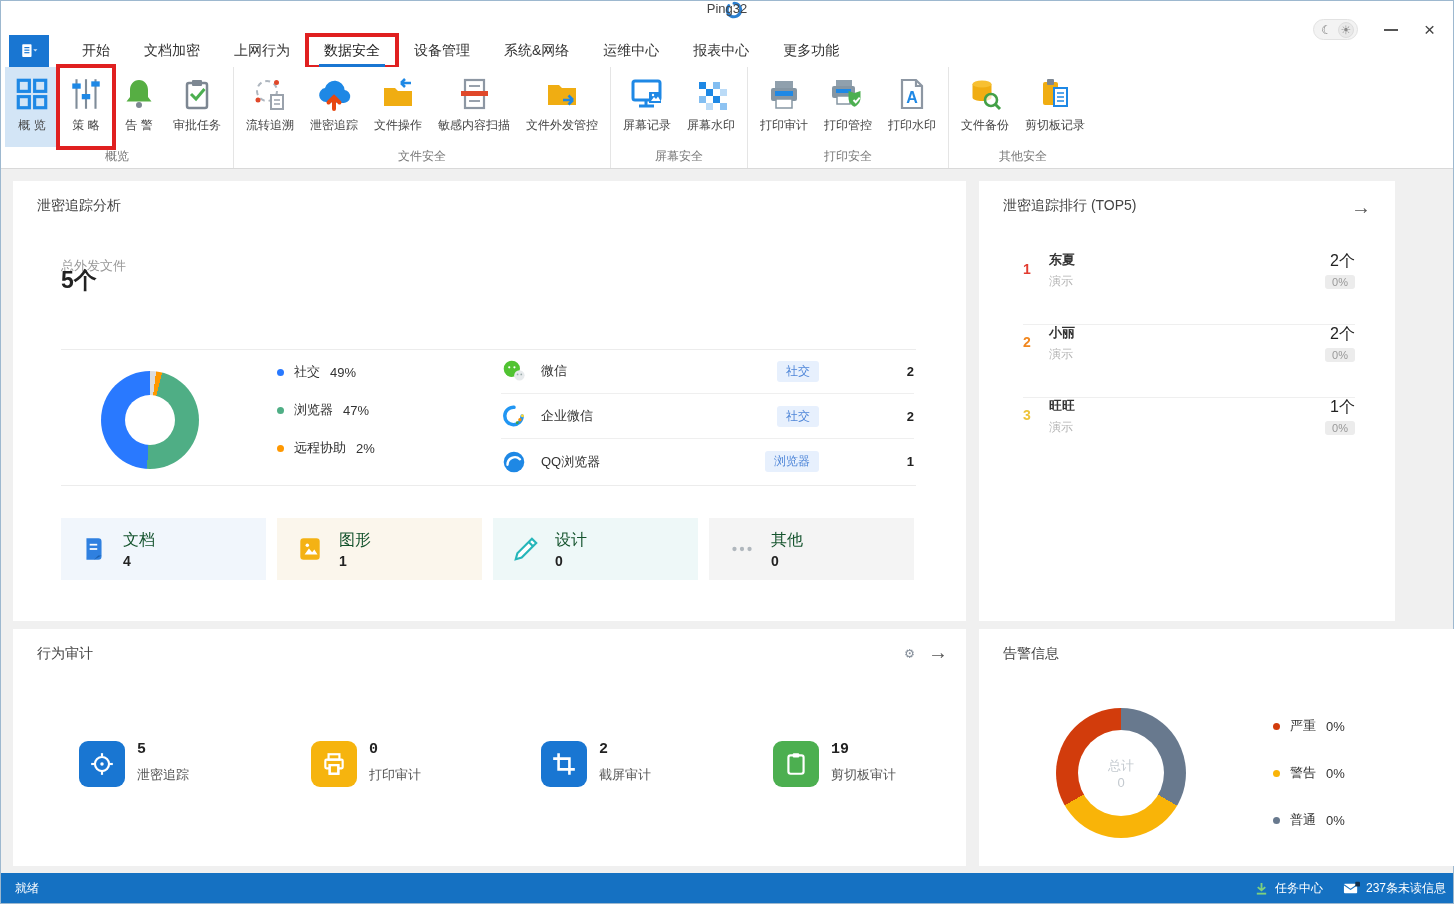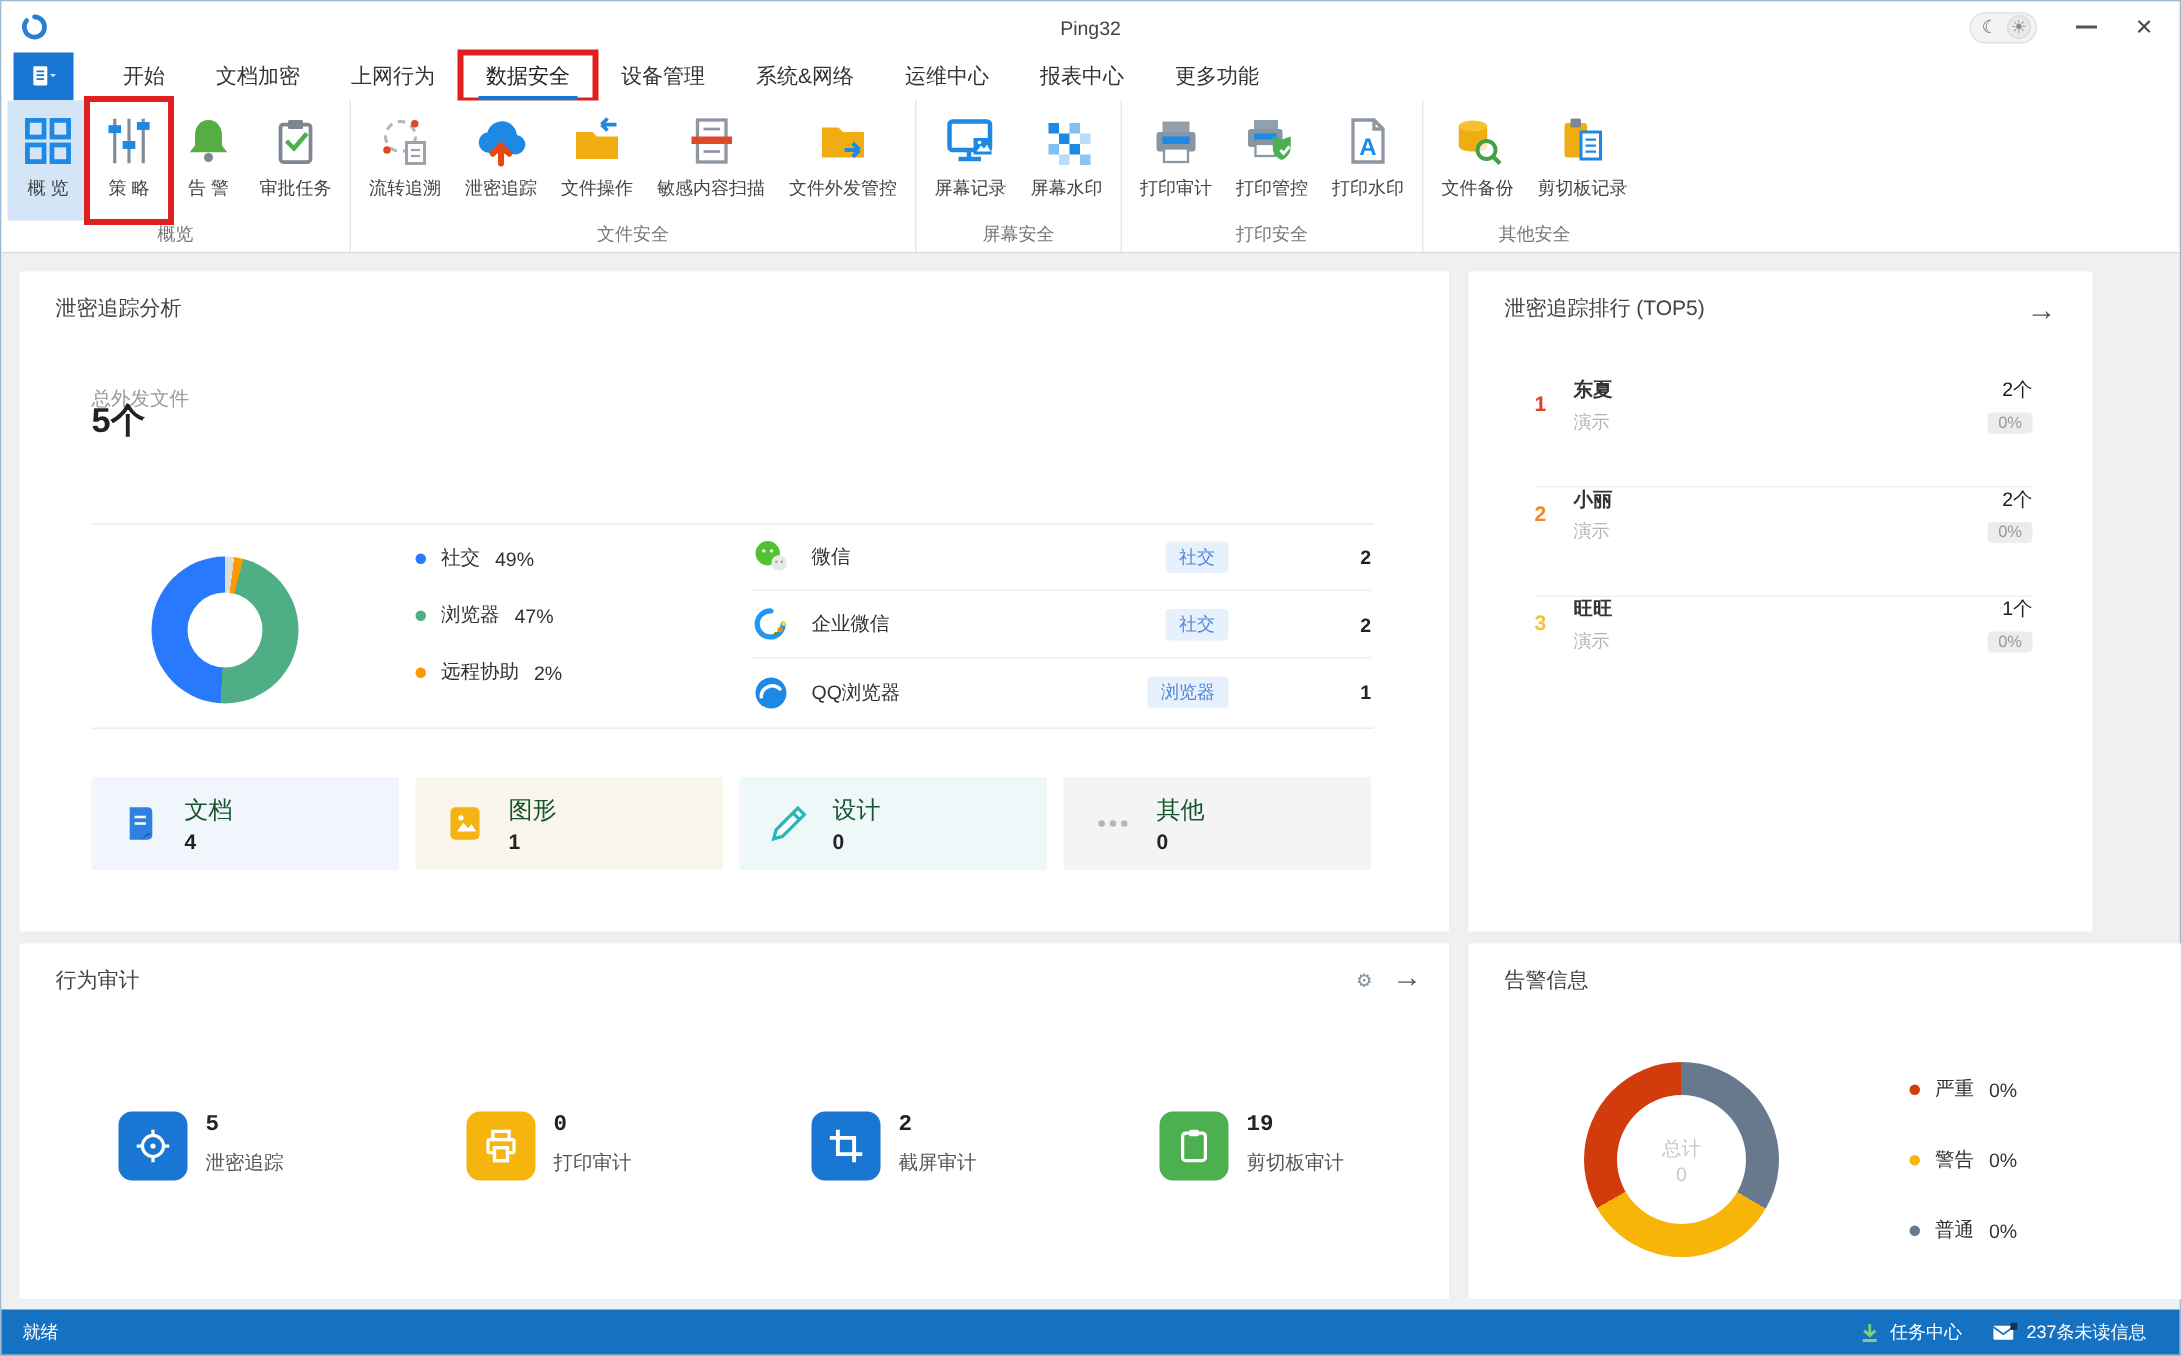--- a/index.html
+++ b/index.html
@@ -1,21 +1,21 @@
 <!DOCTYPE html>
 <html><head>
 <meta charset="utf-8">
 <style>
   * { margin:0; padding:0; box-sizing:border-box; }
   html,body { width:1454px; height:904px; }
   body { font-family:"Liberation Sans","DejaVu Sans",sans-serif; background:#fff; color:#333; overflow:hidden; }
   #win { position:relative; width:1454px; height:904px; border:1px solid #9db8cf; background:#f0f0f0; }
 
   
-  #titlebar { position:absolute; top:0; left:0; right:0; height:34px; background:#fff; display:flex; align-items:center; }
+  #titlebar { position:absolute; top:0; left:0; right:0; height:34px; background:#fff; display:flex; align-items:center;flex-direction:column; }
   #applogo { margin-left:13px; display:inline-flex; }
   #wtitle { position:absolute; left:0; right:0; text-align:center; font-size:13px; color:#444; }
   #wincontrols { margin-left:auto; display:flex; align-items:center; gap:26px; padding-right:18px; z-index:3; }
   .theme-pill { display:flex; align-items:center; gap:2px; border:1px solid #e2e2e2; background:#f3f3f3; border-radius:11px; height:21px; padding:0 3px; cursor:pointer; }
   .theme-pill .t-moon { font-size:12px; color:#6a6a6a; padding:0 4px; }
   .theme-pill .t-sun { font-size:12px; color:#8a8a8a; background:#e9e9e9; border:1px solid #ddd; width:16px; height:16px; border-radius:50%; display:flex; align-items:center; justify-content:center; }
   .win-min { width:14px; height:2px; background:#555; }
   .win-close { font-size:19px; color:#444; line-height:1; }
 
   
@@ -71,39 +71,39 @@
   .card .clabel { font-size:16px; color:#14532d;text-align:right; }
   .card .cvalue { font-size:14px; font-weight:bold; color:#222; margin-top:2px; }
   .card0 { background:#f1f6fc; } .card1 { background:#fbf6ec; } .card2 { background:#eef8f8; } .card3 { background:#f4f4f4; }
 
   
   .rankrow { position:absolute; left:44px; right:40px; height:60px; }
   .rank-sep { position:absolute; left:44px; right:40px; border-top:1px solid #efefef; }
   .ranknum { position:absolute; left:0; top:12px; font-size:14px; font-weight:bold; }
   .rankname { position:absolute; left:26px; top:2px; font-size:13px; font-weight:bold; color:#333; }
   .rankdept { position:absolute; left:26px; top:24px; font-size:12px; color:#b3b3b3; }
-  .rankcount { position:absolute; right:0; top:2px; font-size:13px; color:#222; }
+  .rankcount { position:absolute; right:0; top:2px; font-size:16px; color:#222; }
   .rankpct { position:absolute; right:0; top:26px; background:#ececec; color:#999; font-size:11px; border-radius:3px; padding:1px 7px; }
 
   
   .auditem { position:absolute; top:112px; width:220px; height:48px; }
   .audico { position:absolute; left:0; top:0; width:46px; height:46px; border-radius:9px; display:flex; align-items:center; justify-content:center; }
   .audval { position:absolute; left:58px; top:0; font-size:15px; font-weight:bold; color:#222; }
   .audlabel { position:absolute; left:58px; top:25px; font-size:13px; color:#555; }
 
   
   #donut2 { position:absolute; left:77px; top:79px; width:130px; height:130px; border-radius:50%; }
   #donut2::after { content:""; position:absolute; inset:22px; background:#fff; border-radius:50%; }
   .donut2-center { position:absolute; left:77px; top:79px; width:130px; height:130px; display:flex; flex-direction:column; align-items:center; justify-content:center; color:#c3c9cf; font-size:13px; z-index:2; }
   .legend2 { position:absolute; left:294px; display:flex; align-items:center; gap:10px; font-size:13px; color:#333; }
 
   
   #statusbar { position:absolute; left:0; right:0; bottom:0; height:30px; background:#1571c2; color:#fff; display:flex; align-items:center; font-size:12px; }
   #status-left { margin-left:14px; }
-  #status-right { margin-left:auto; display:flex; align-items:flex-start; gap:20px; padding-right:22px; }
+  #status-right { margin-left:auto; display:flex; align-items:flex-start; gap:20px; padding-right:7px; }
   .sb-item { display:flex; align-items:center; gap:6px; cursor:pointer; }
 </style>
 </head>
 <body>
 
 <div id="win">
 
   <div id="titlebar">
     <span id="applogo">
       <svg width="18" height="18" viewBox="0 0 20 20">

